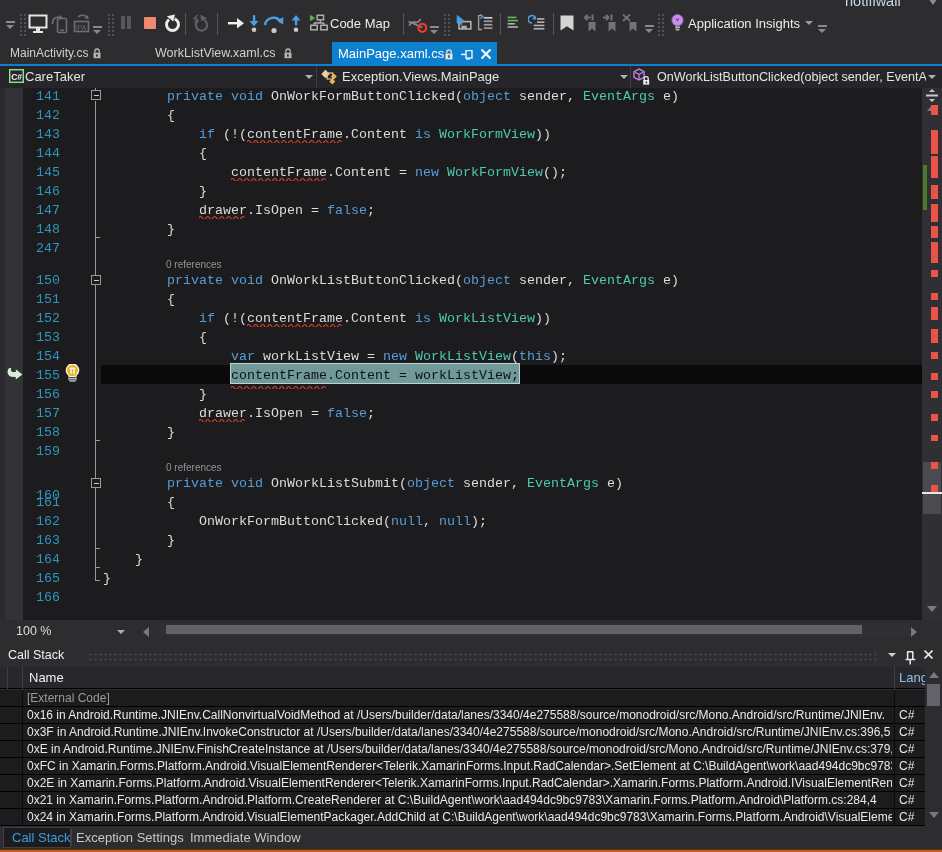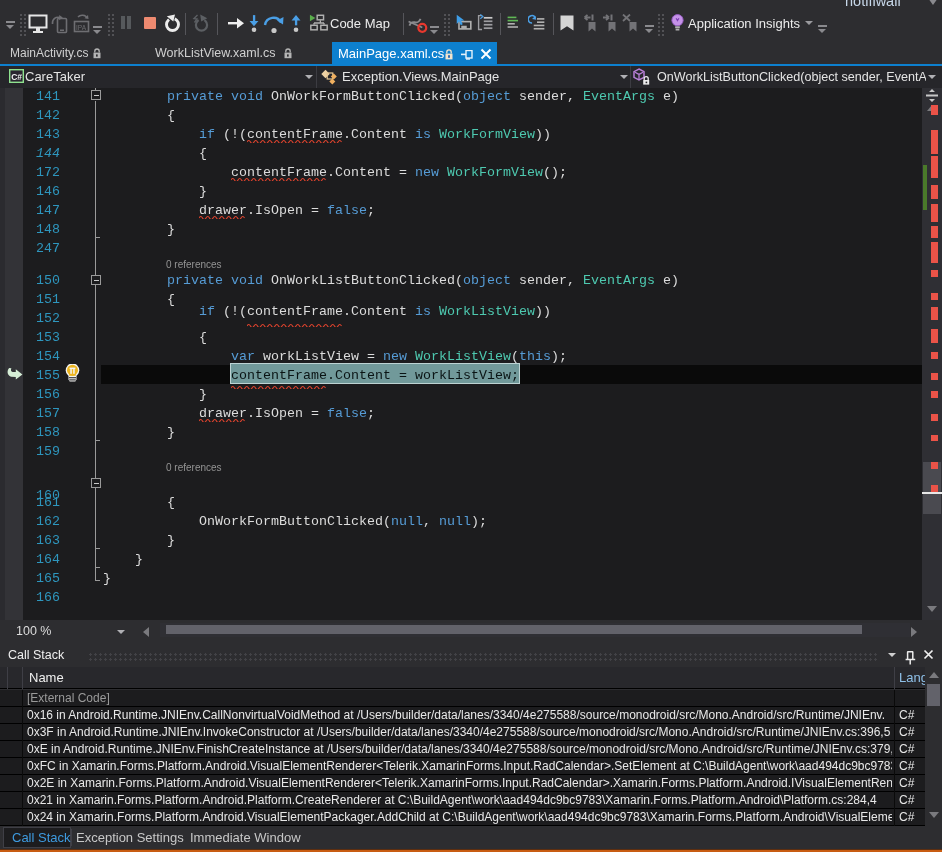--- a/index.html
+++ b/index.html
@@ -271,22 +271,22 @@
   <div class="abs" style="left:0;top:0;width:5px;height:532px;background:#2b2b2f;"></div>
   <div class="abs" style="left:5px;top:0;width:18px;height:532px;background:#333337;"></div>
 
   <div class="abs" style="left:101px;top:277px;width:821px;height:19px;background:#0a0a0a;"></div>
 
   <div class="gline" style="top:13px;height:479px;"></div>
 
   <div class="lnum" style="top:-1px;">141</div>
   <div class="lnum" style="top:18px;">142</div>
   <div class="lnum" style="top:37px;">143</div>
-  <div class="lnum" style="top:56px;font-style:italic;">144</div>
-  <div class="lnum" style="top:75px;">172</div>
+  <div class="lnum" style="top:56px;">144</div>
+  <div class="lnum" style="top:75px;">145</div>
   <div class="lnum" style="top:94px;">146</div>
   <div class="lnum" style="top:113px;">147</div>
   <div class="lnum" style="top:132px;">148</div>
   <div class="lnum" style="top:151px;">247</div>
   <div class="lnum" style="top:183px;">150</div>
   <div class="lnum" style="top:202px;">151</div>
   <div class="lnum" style="top:221px;">152</div>
   <div class="lnum" style="top:240px;">153</div>
   <div class="lnum" style="top:259px;">154</div>
   <div class="lnum" style="top:278px;">155</div>
@@ -316,27 +316,28 @@
   <div class="codeline" style="top:18px;">        {</div>
   <div class="codeline" style="top:37px;">            <span class="k">if</span> (!(contentFrame.Content <span class="k">is</span> <span class="t">WorkFormView</span>))</div>
   <div class="codeline" style="top:56px;">            {</div>
   <div class="codeline" style="top:75px;">                contentFrame.Content = <span class="k">new</span> <span class="t">WorkFormView</span>();</div>
   <div class="codeline" style="top:94px;">            }</div>
   <div class="codeline" style="top:113px;">            drawer.IsOpen = <span class="k">false</span>;</div>
   <div class="codeline" style="top:132px;">        }</div>
   <div class="cl" style="top:170px;">0 references</div>
   <div class="codeline" style="top:183px;">        <span class="k">private</span> <span class="k">void</span> OnWorkListButtonClicked(<span class="k">object</span> sender, <span class="t">EventArgs</span> e)</div>
   <div class="codeline" style="top:202px;">        {</div>
-  <div class="codeline" style="top:214px;">            <span class="k">if</span> (!(contentFrame.Content <span class="k">is</span> <span class="t">WorkListView</span>))</div>
+  <div class="codeline" style="top:221px;">            <span class="k">if</span> (!(contentFrame.Content <span class="k">is</span> <span class="t">WorkListView</span>))</div>
   <div class="codeline" style="top:240px;">            {</div>
   <div class="codeline" style="top:259px;">                <span class="k">var</span> workListView = <span class="k">new</span> <span class="t">WorkListView</span>(<span class="k">this</span>);</div>
   <div class="codeline" style="top:297px;">            }</div>
   <div class="codeline" style="top:316px;">            drawer.IsOpen = <span class="k">false</span>;</div>
   <div class="codeline" style="top:335px;">        }</div>
   <div class="cl" style="top:373px;">0 references</div>
+  <div class="codeline" style="top:386px;">        <span class="k">private</span> <span class="k">void</span> OnWorkListSubmit(<span class="k">object</span> sender, <span class="t">EventArgs</span> e)</div>
   <div class="codeline" style="top:405px;">        {</div>
   <div class="codeline" style="top:424px;">            OnWorkFormButtonClicked(<span class="k">null</span>, <span class="k">null</span>);</div>
   <div class="codeline" style="top:443px;">        }</div>
   <div class="codeline" style="top:462px;">    }</div>
   <div class="codeline" style="top:481px;">}</div>
 
   <div class="abs" style="left:230px;top:275px;width:290px;height:21px;background:#71999a;border:1px solid #bdd3d3;"></div>
   <div class="codeline" style="top:278px;left:231px;color:#0a1414;z-index:3;">contentFrame.Content = workListView;</div>
 
   <svg class="abs" style="left:6px;top:279px" width="17" height="14" viewBox="0 0 17 14">

